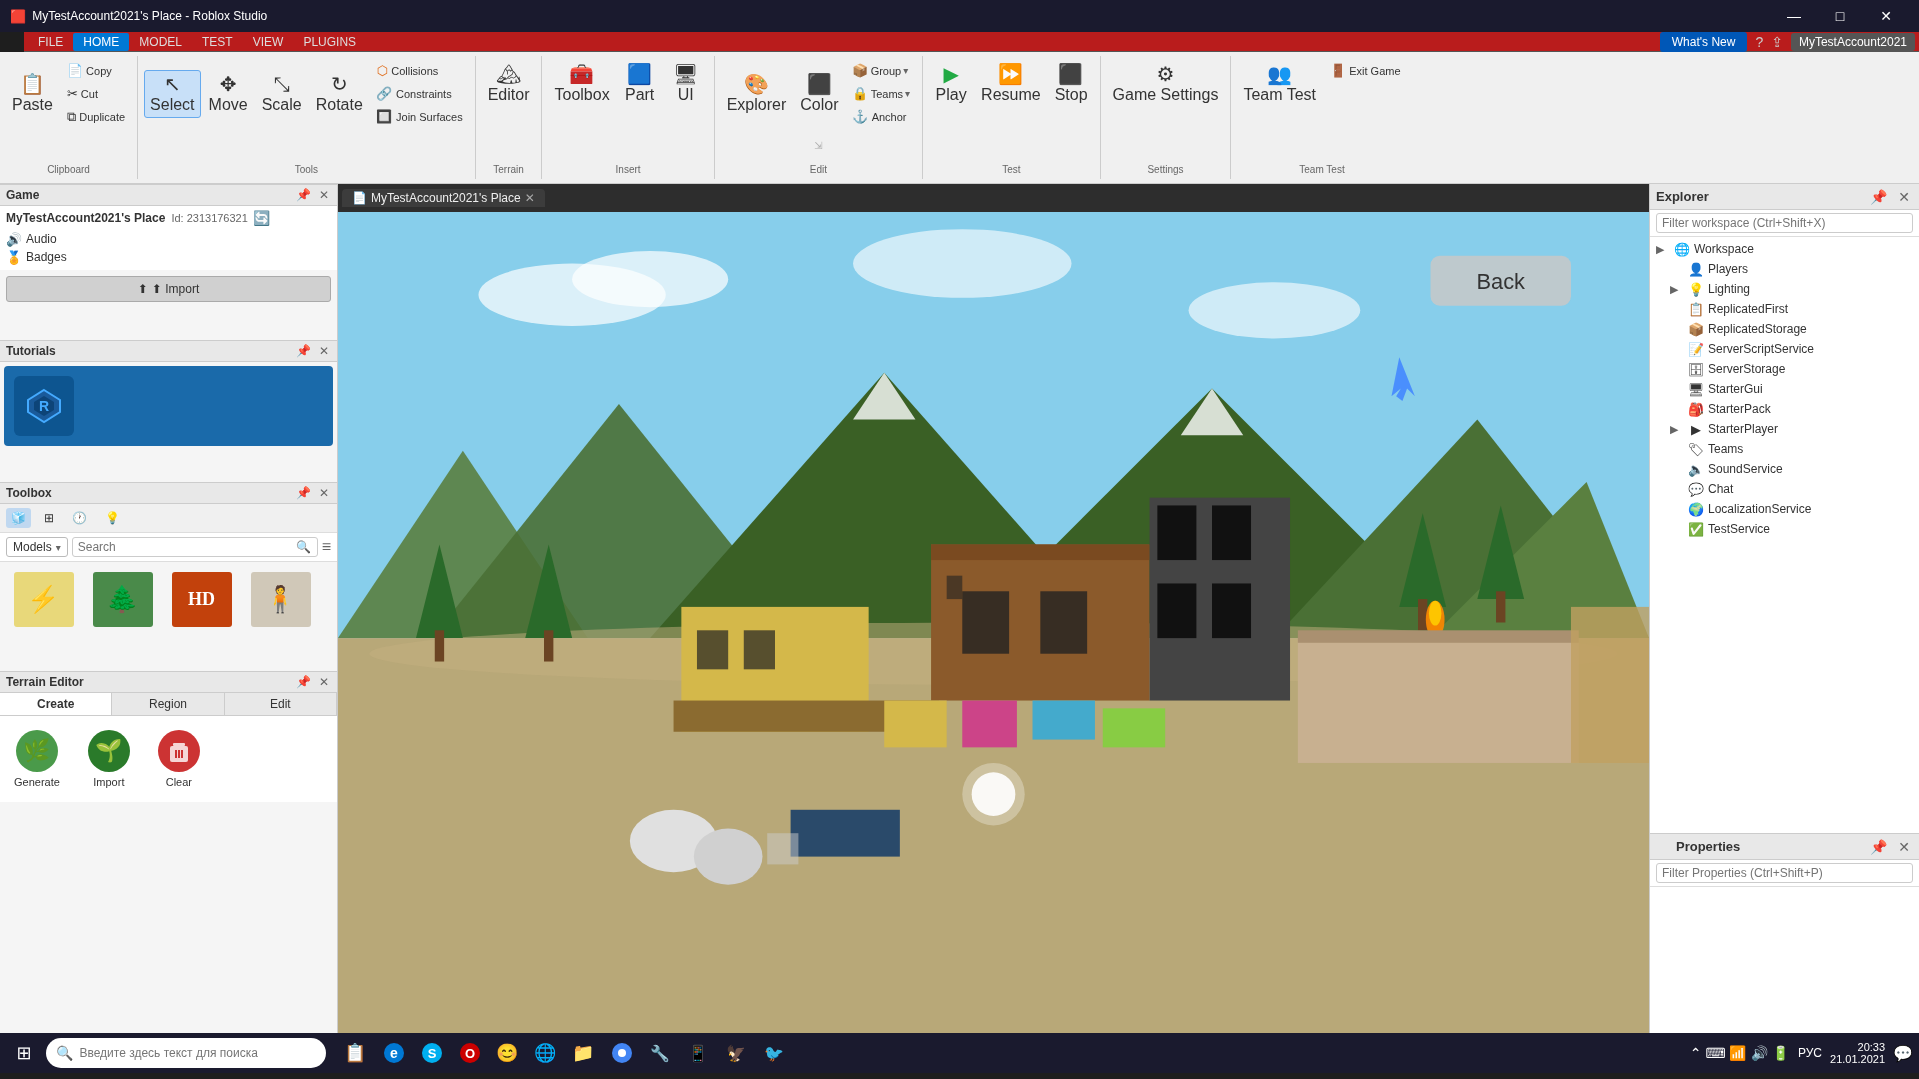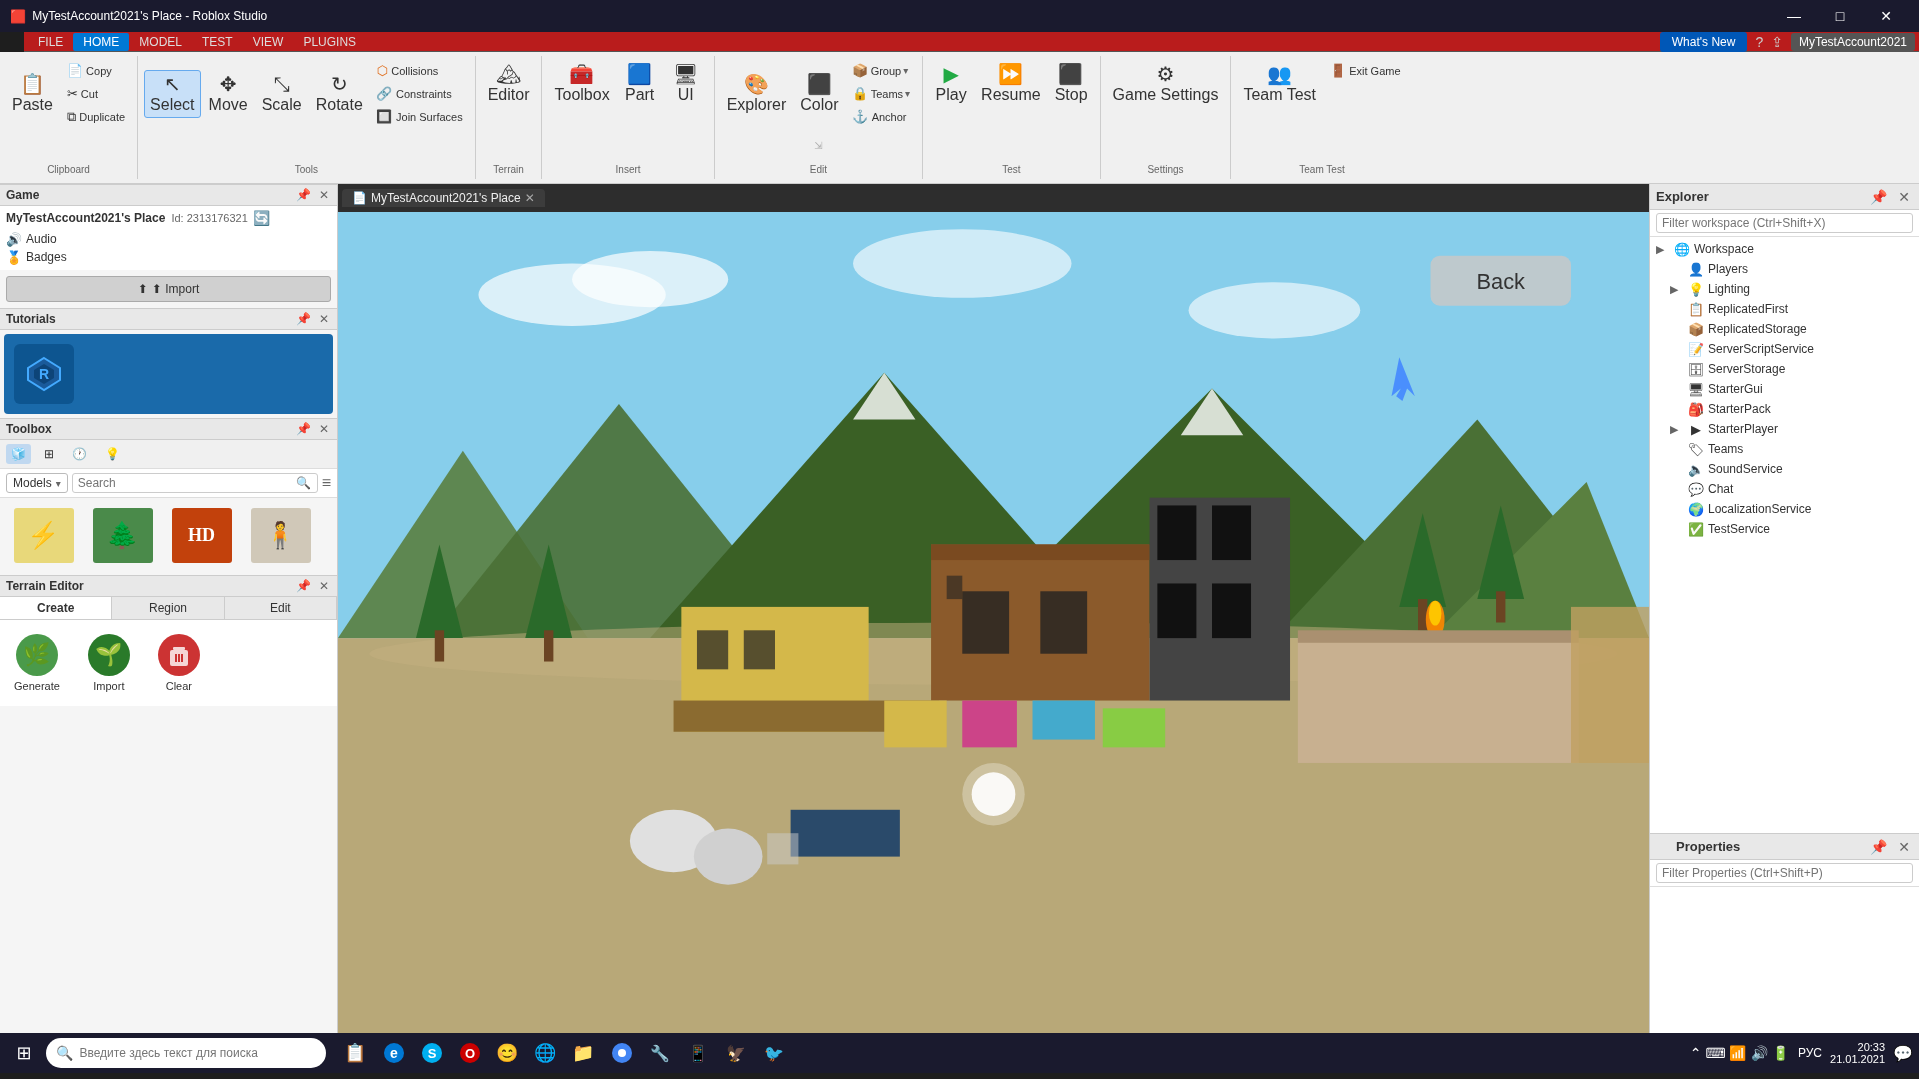--- a/index.html
+++ b/index.html
@@ -107,20 +107,21 @@
     }
 
     
     #left-panel {
       width: 338px;
       background: #f5f5f5;
       display: flex;
       flex-direction: column;
       border-right: 1px solid #ccc;
       overflow: hidden;
+      gap: 32px;
     }
 
     
     .panel-header {
       background: #e8e8e8;
       border-bottom: 1px solid #ccc;
       border-top: 1px solid #ccc;
       display: flex;
       align-items: center;
       justify-content: space-between;

